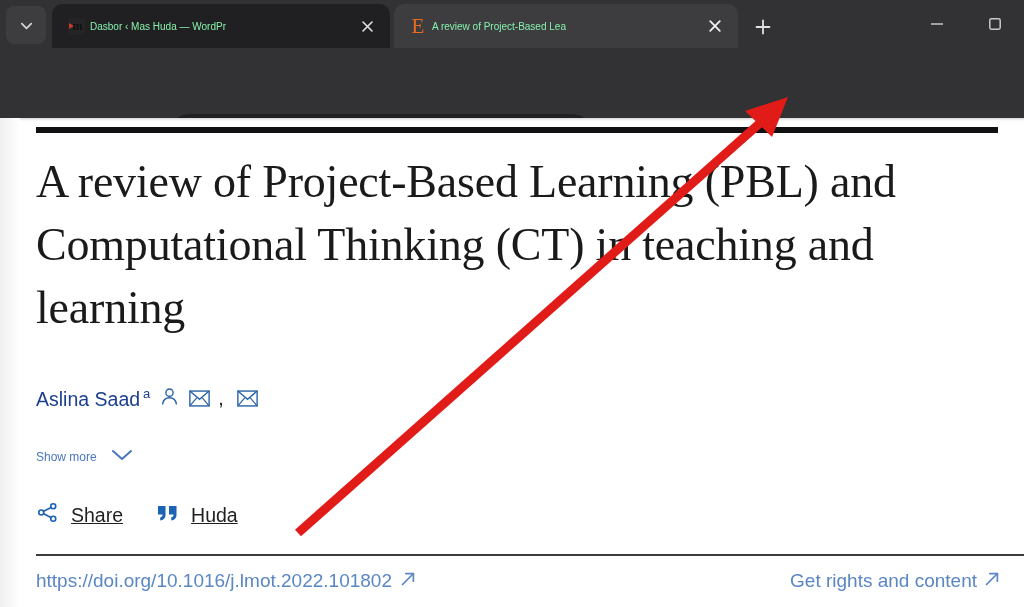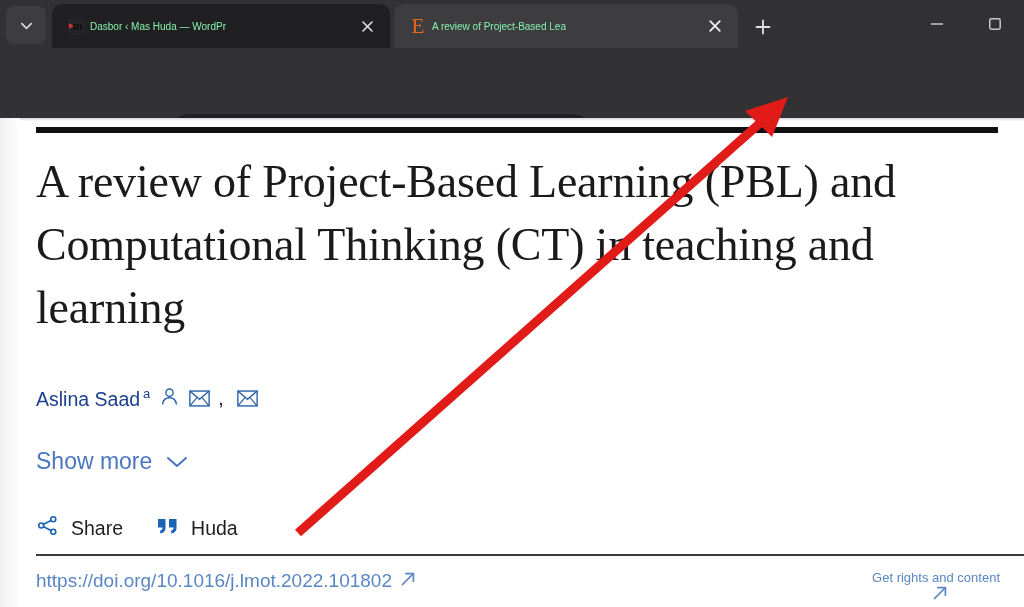--- a/index.html
+++ b/index.html
@@ -78,31 +78,31 @@
     font-size:46px;line-height:63px;font-weight:400;color:#1a1a1a;
     letter-spacing:-0.2px;
   }
 
   .authors{position:absolute;left:36px;top:266px;display:flex;align-items:baseline;font-size:19.5px;color:#24468c;}
   .auth-name{text-underline-offset:3px;color:#1d3f8f;}
   .auth-sup{font-size:13px;vertical-align:super;margin-left:3px;color:#1d3f8f;}
   .auth-ic{margin-left:9px;position:relative;top:2px;display:inline-flex;}
   .auth-comma{color:#1a1a1a;margin:0 4px 0 8px;}
 
-  .showmore{position:absolute;left:36px;top:330px;display:flex;align-items:center;gap:14px;color:#4a77c0;font-size:23px;}
-
-  .actions{position:absolute;left:36px;top:396px;display:flex;align-items:center;font-size:19.5px;color:#1f1f1f;}
+  .showmore{position:absolute;left:36px;top:330px;display:flex;align-items:center;gap:14px;color:#4a77c0;font-size:12px;}
+
+  .actions{position:absolute;left:36px;top:383px;display:flex;align-items:center;font-size:19.5px;color:#1f1f1f;text-decoration:underline;}
   .act{display:flex;align-items:center;}
   .act .lbl{margin-left:12px;}
   .act.cite{margin-left:34px;}
 
   .footdiv{position:absolute;left:36px;top:436px;width:988px;height:2px;background:#3c3c3c;}
   .doi{position:absolute;left:36px;top:452px;font-size:19px;color:#5a86c4;display:flex;align-items:center;}
   .doi .arr{margin-left:8px;}
-  .rights{position:absolute;right:24px;top:452px;font-size:13px;color:#5a86c4;display:flex;align-items:center;flex-direction:column;}
+  .rights{position:absolute;right:24px;top:452px;font-size:19px;color:#5a86c4;display:flex;align-items:center;}
   .rights .arr{margin-left:7px;}
 
   
   .annot{position:absolute;left:0;top:0;width:1024px;height:607px;pointer-events:none;}
 </style>
 </head>
 <body>
 
 <div class="app">
 

